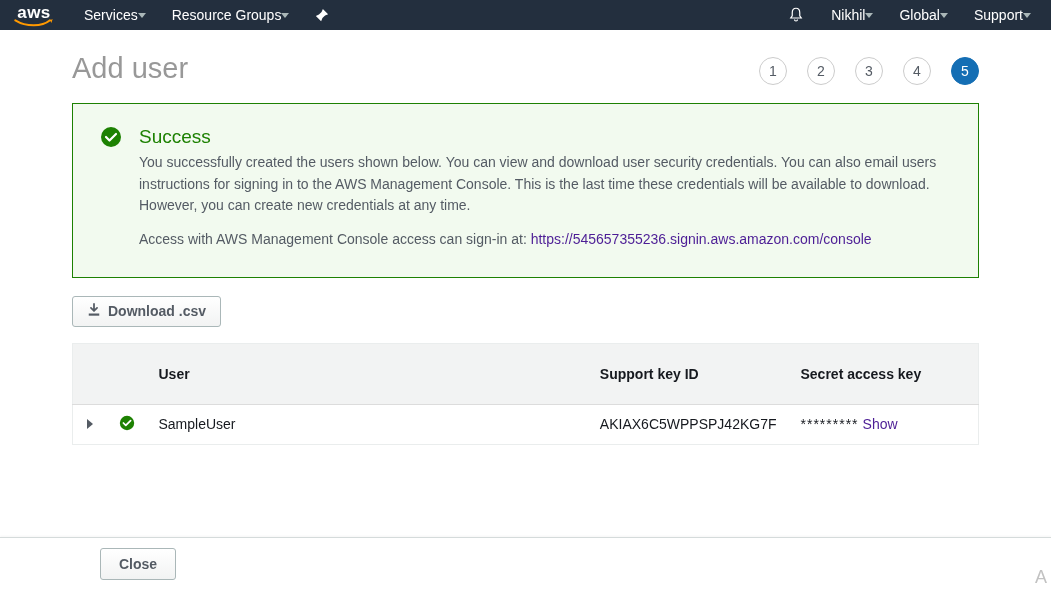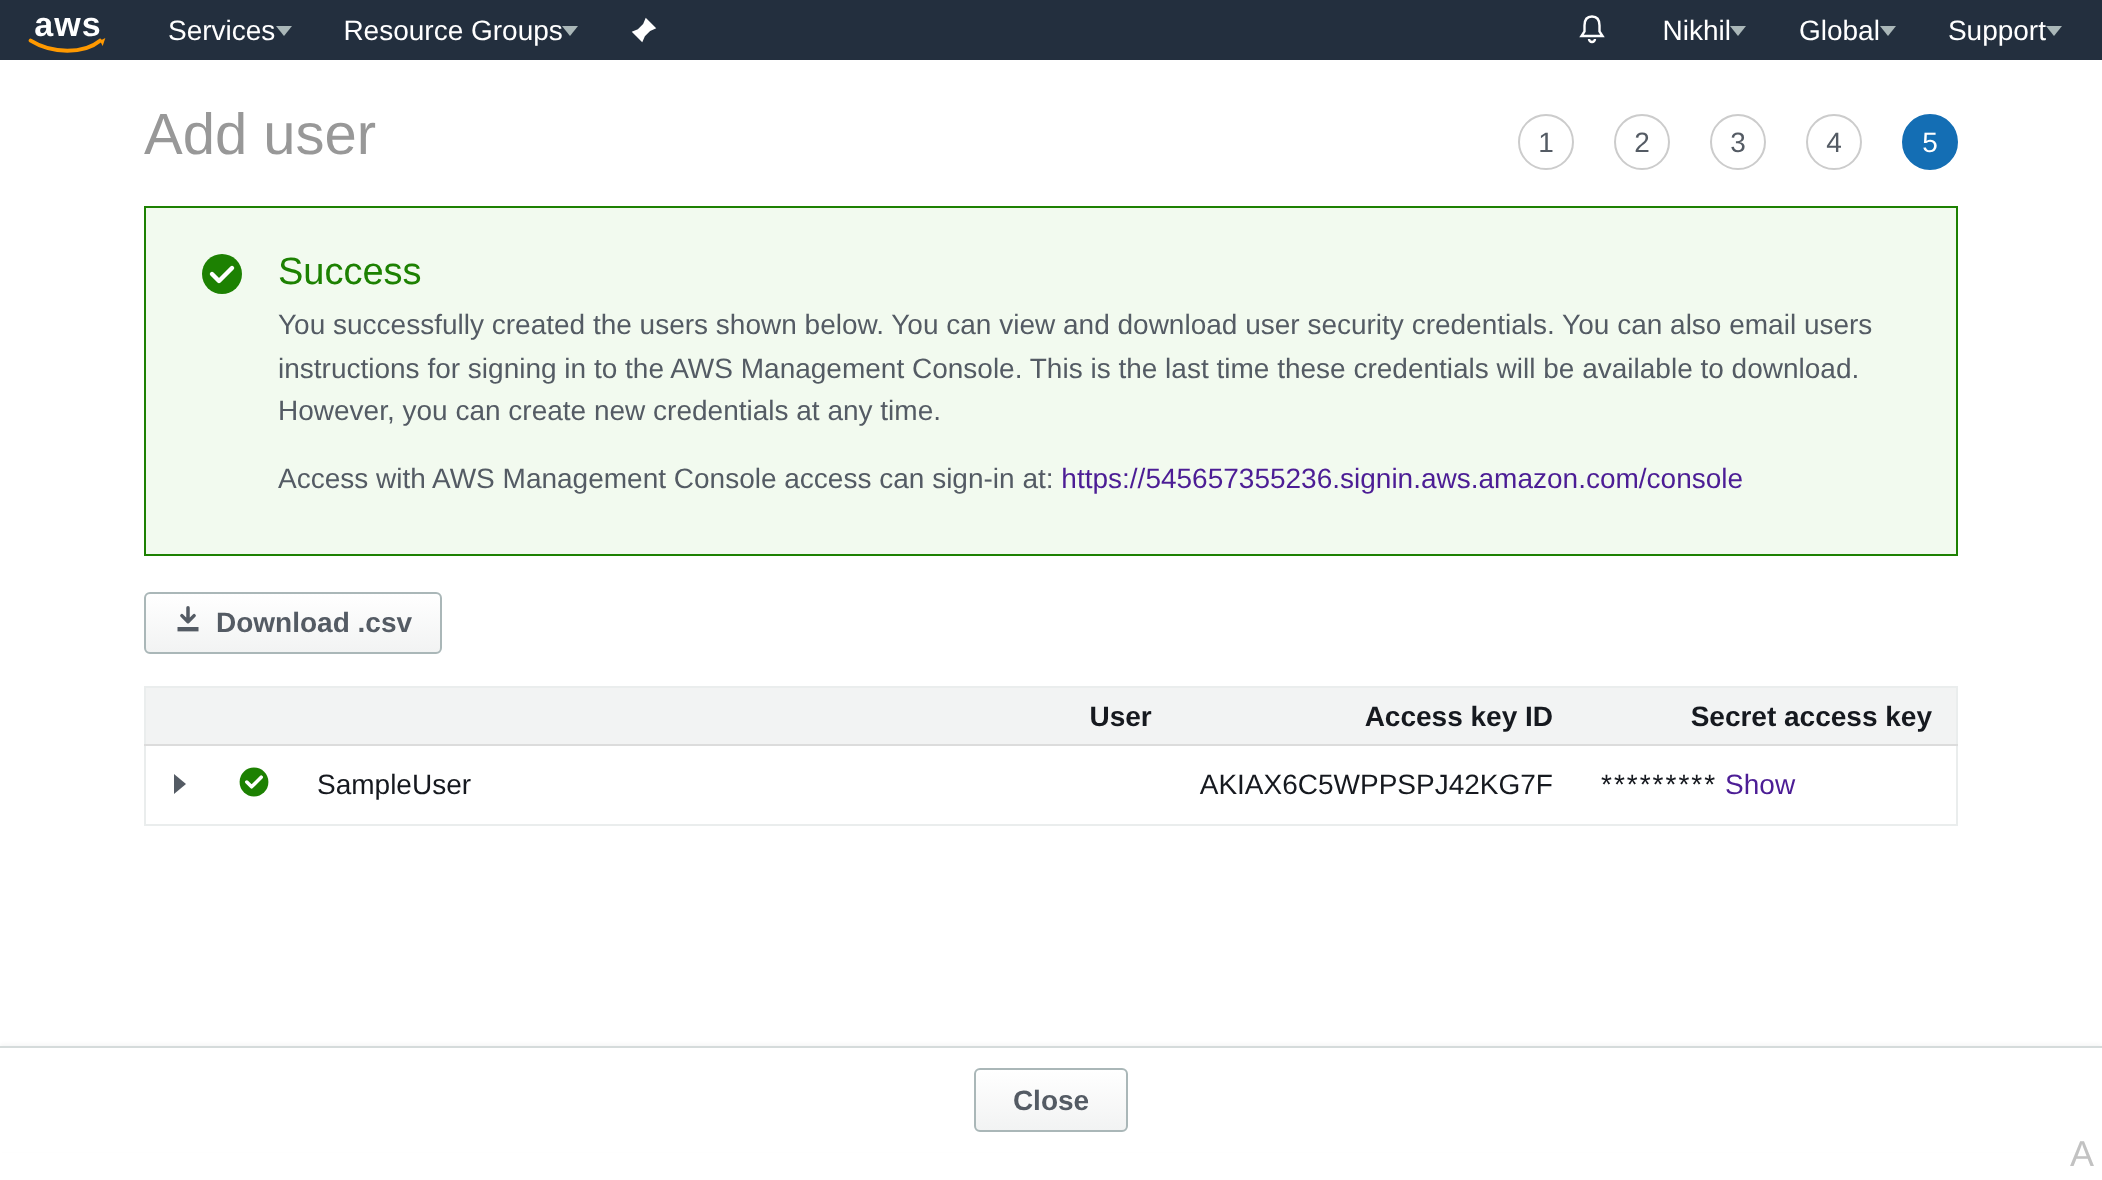--- a/index.html
+++ b/index.html
@@ -153,25 +153,25 @@
   }
   .download-icon svg { width: 14px; height: 14px; fill: #545b64; }
 
   
   .tbl {
     width: 100%;
     border-collapse: collapse;
     border: 1px solid #eaeded;
   }
   .tbl th {
-    text-align: right;
+    text-align: left;
     background: #f2f3f3;
     font-weight: 700;
     color: #16191f;
-    padding: 6px 12px;
+    padding: 22px 12px;
     border-bottom: 1px solid #dcdcdc;
     font-size: 14px;
   }
   .tbl td {
     padding: 10px 12px;
     border-bottom: 1px solid #eaeded;
     font-size: 14px;
     color: #16191f;
     vertical-align: middle;
   }
@@ -188,26 +188,26 @@
     border-bottom: 5px solid transparent;
     border-left: 6px solid #545b64;
     cursor: pointer;
   }
   .check-icon svg { width:16px; height:16px;}
   .masked { color: #16191f; letter-spacing: 1px; margin-right: 4px;}
   
   
   .footer-bar {
     position: absolute;
-    left: 0; right: 0; bottom: 14px;
+    left: 0; right: 0; bottom: 0;
     border-top: 1px solid #d5dbdb;
     background: #fff;
-    padding: 10px 80px;
-    display: flex;
-    justify-content: center;
+    padding: 10px 100px;
+    display: flex;
+    justify-content: flex-start;
     box-shadow: 0 -1px 2px rgba(0,0,0,0.04);
   }
   .btn-close {
     background: linear-gradient(#fff,#f2f3f3);
     border: 1px solid #aab7b8;
     border-radius: 3px;
     padding: 7px 18px;
     font-size: 14px;
     font-weight: 700;
     color: #545b64;
@@ -314,21 +314,21 @@
       <span>Download .csv</span>
     </button>
   </div>
 
   <table class="tbl">
     <thead>
       <tr>
         <th class="col-expand"></th>
         <th class="col-status"></th>
         <th class="col-user">User</th>
-        <th class="col-key">Access key ID</th>
+        <th class="col-key">Support key ID</th>
         <th class="col-secret">Secret access key</th>
       </tr>
     </thead>
     <tbody>
       <tr>
         <td class="col-expand">
           <span class="tri-right"></span>
         </td>
         <td class="col-status">
           <span class="check-icon">

